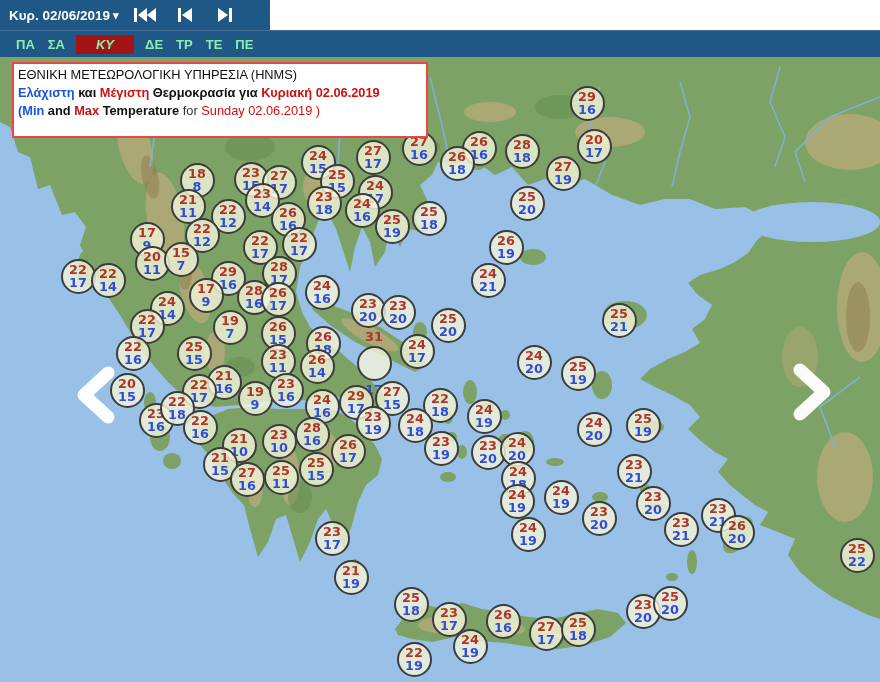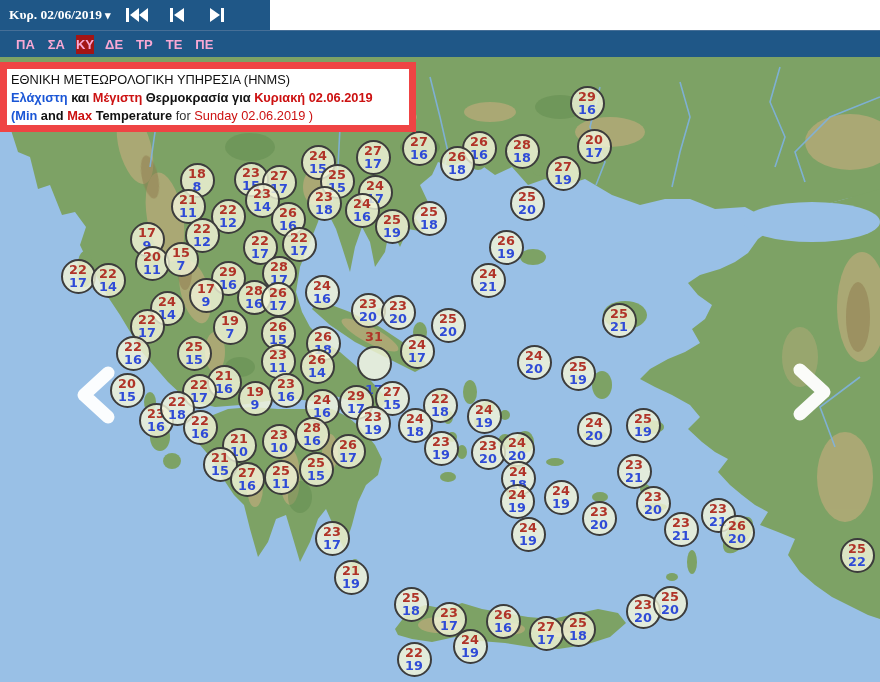--- a/index.html
+++ b/index.html
@@ -1,44 +1,44 @@
 <!DOCTYPE html>
 <html><head>
 <meta charset="utf-8">
 <style>
   html,body{margin:0;padding:0;background:#ffffff;}
   #app{position:relative;width:880px;height:682px;overflow:hidden;
        font-family:"Liberation Sans",sans-serif;background:#fff;}
 
   
-  #topbar{position:absolute;left:0;top:0;width:880px;height:30px;background:#fff;font-family:Liberation Serif, serif;}
+  #topbar{position:absolute;left:0;top:0;width:880px;height:30px;background:#fff;}
   #topbar-panel{position:absolute;left:0;top:0;width:270px;height:30px;
       background:#1f5787;border-bottom:1px solid #16476f;display:flex;align-items:center;}
   #date-btn{display:flex;align-items:center;color:#fff;font-size:13.5px;font-weight:bold;
       padding:0 6px 0 9px;height:30px;cursor:pointer;}
   #date-btn .caret{margin-left:3px;font-size:11px;}
   .nav-btn{width:40px;height:26px;display:flex;align-items:center;justify-content:center;cursor:pointer;}
   .nav-btn svg{display:block;}
 
   
   #daysbar{position:absolute;left:0;top:30px;width:880px;height:27px;background:#1f5787;
       border-top:1px solid #466f97;display:flex;align-items:center;padding-left:14px;box-sizing:border-box;}
-  .day{color:#f9a8d4;font-size:13px;font-weight:bold;margin-right:9px;padding:2px 2px;cursor:pointer;}
-  .day.selected{background:#a31515;padding:2px 0;}
+  .day{color:#86efac;font-size:13px;font-weight:bold;margin-right:9px;padding:2px 2px;cursor:pointer;}
+  .day.selected{background:#a31515;padding:2px 20px;font-style:italic;}
 
   
   #map{position:absolute;left:0;top:57px;width:880px;height:625px;overflow:hidden;background:#99c0e6;}
   #map svg.base{position:absolute;left:0;top:0;}
   #watermark{position:absolute;left:210px;top:242px;font-size:160px;font-weight:bold;
       letter-spacing:55px;color:rgba(255,255,255,0.13);font-family:"DejaVu Sans",sans-serif;
       pointer-events:none;white-space:nowrap;}
 
   
-  #infobox{position:absolute;left:0;top:5px;width:416px;background:#ffffff;
-      border:7px solid #ef4444;padding:2px 5px 0 4px;box-sizing:border-box;
+  #infobox{position:absolute;left:12px;top:5px;width:416px;background:#ffffff;
+      border:2px solid #ef4444;padding:2px 5px 16px 4px;box-sizing:border-box;
       font-size:12.8px;line-height:18px;}
   #infobox .l1{color:#111;font-weight:normal;}
   #infobox .seg{white-space:pre-wrap;}
 
   
   .station{position:absolute;width:35px;height:35px;border-radius:50%;
       border:2px solid #3c3c3c;background:rgba(242,244,216,0.82);box-sizing:border-box;
       display:flex;flex-direction:column;align-items:center;justify-content:center;
       font-weight:bold;font-size:12.8px;line-height:13px;font-family:"DejaVu Sans",sans-serif;}
   .station .hi{color:#b03328;}

